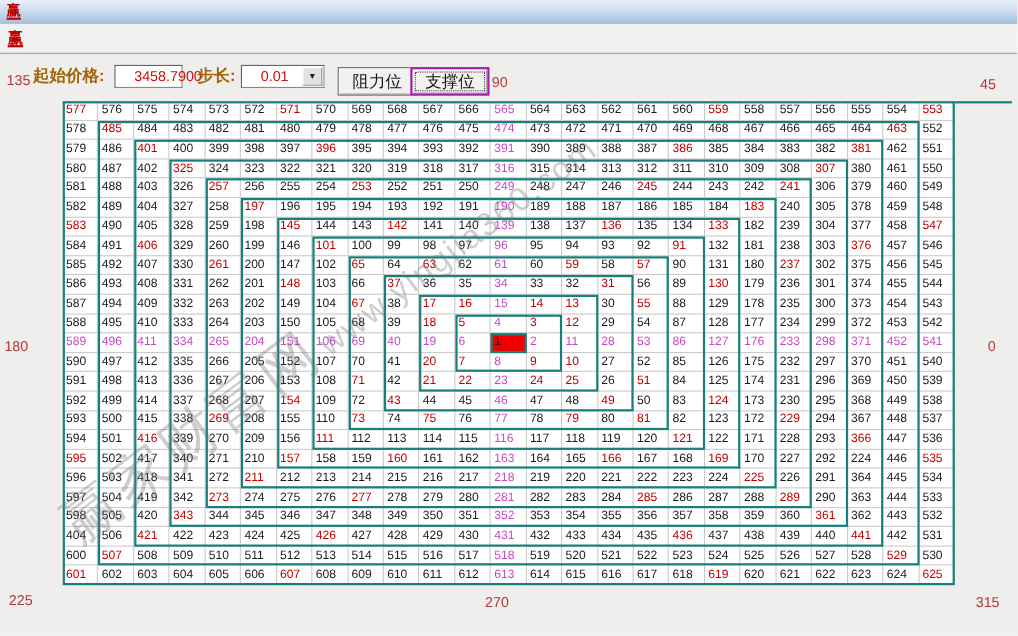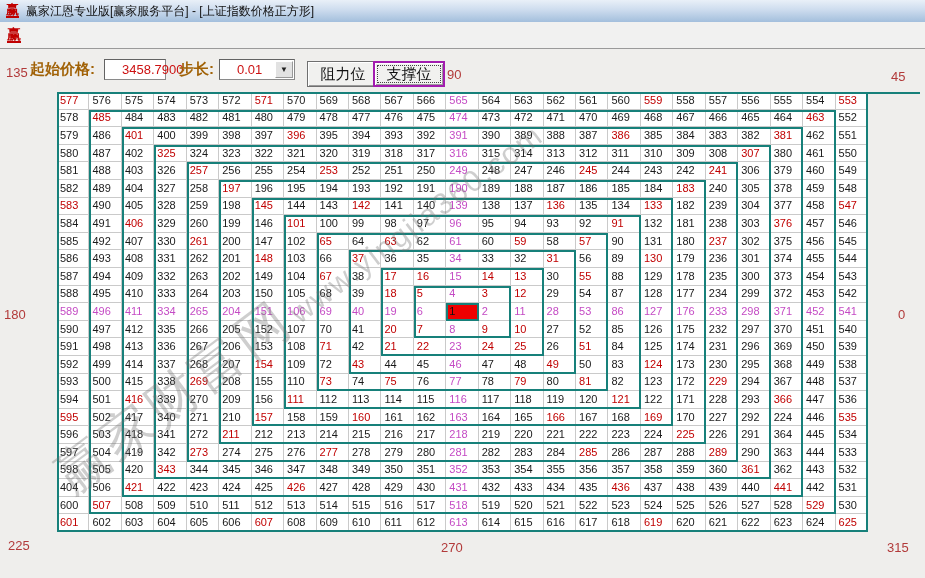--- a/index.html
+++ b/index.html
@@ -67,21 +67,20 @@
   .wm-qq{
     position:absolute;left:237px;top:386px;font-size:34px;letter-spacing:3px;
     color:rgba(125,125,125,0.48);pointer-events:none;z-index:6;white-space:nowrap;
   }
 </style>
 </head>
 <body>
 
 <div class="titlebar">
   <span class="app-logo">赢</span>
-  <span>赢家江恩专业版[赢家服务平台] - [上证指数价格正方形]</span>
 </div>
 
 <div class="menubar">
   <span class="menu-logo">赢</span>
 </div>
 
 <div class="workspace">
 
   <span class="angle" style="left:6px;top:16px;">135</span>
   <span class="angle" style="left:447px;top:18px;">90</span>

